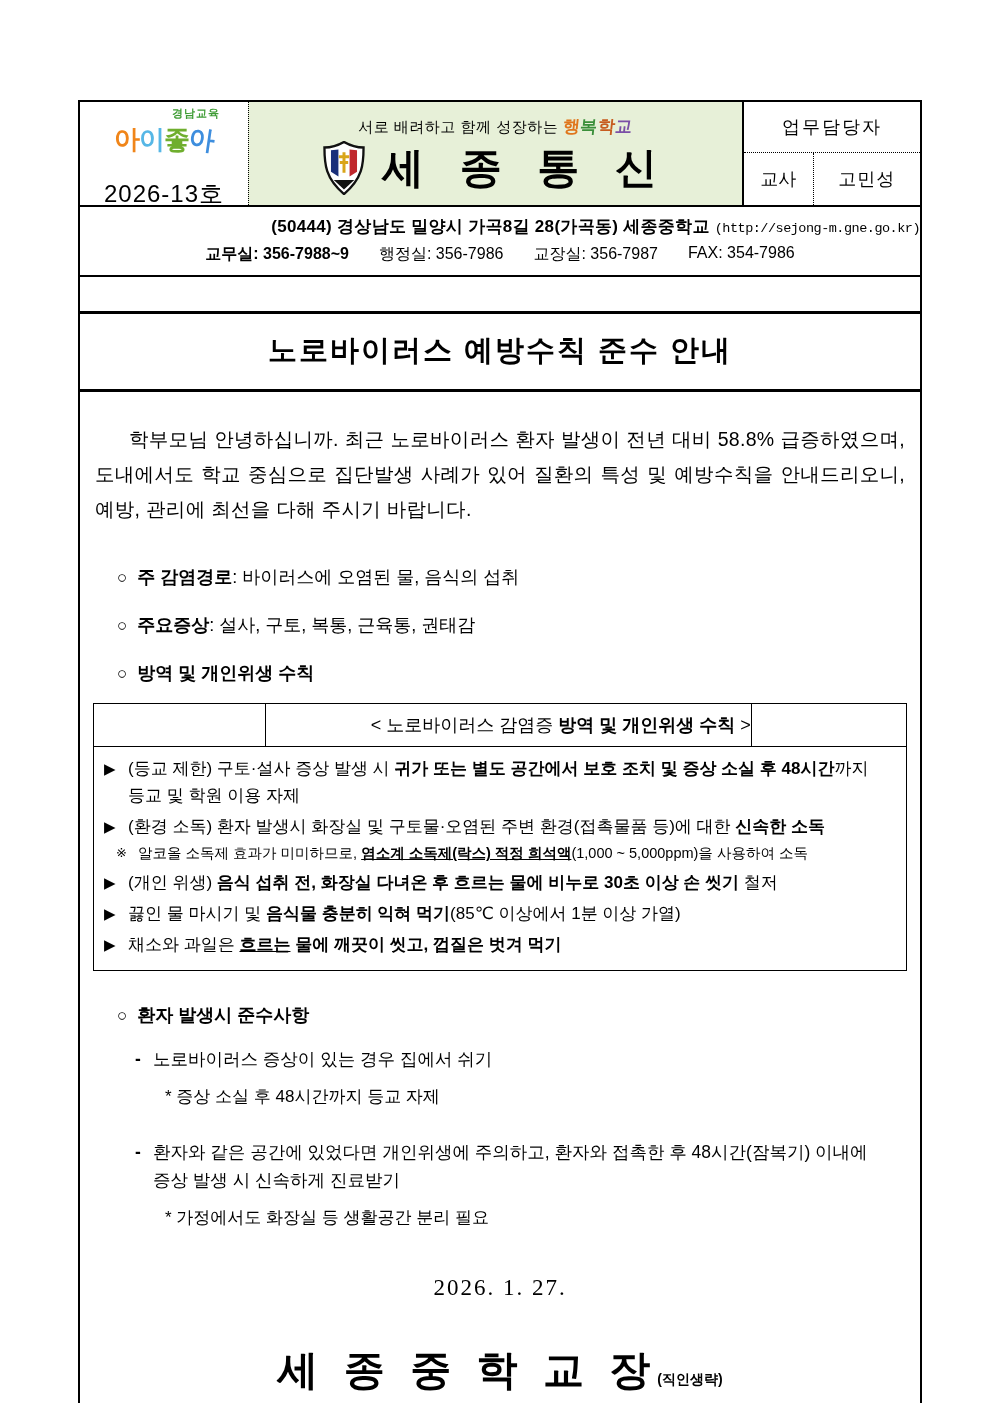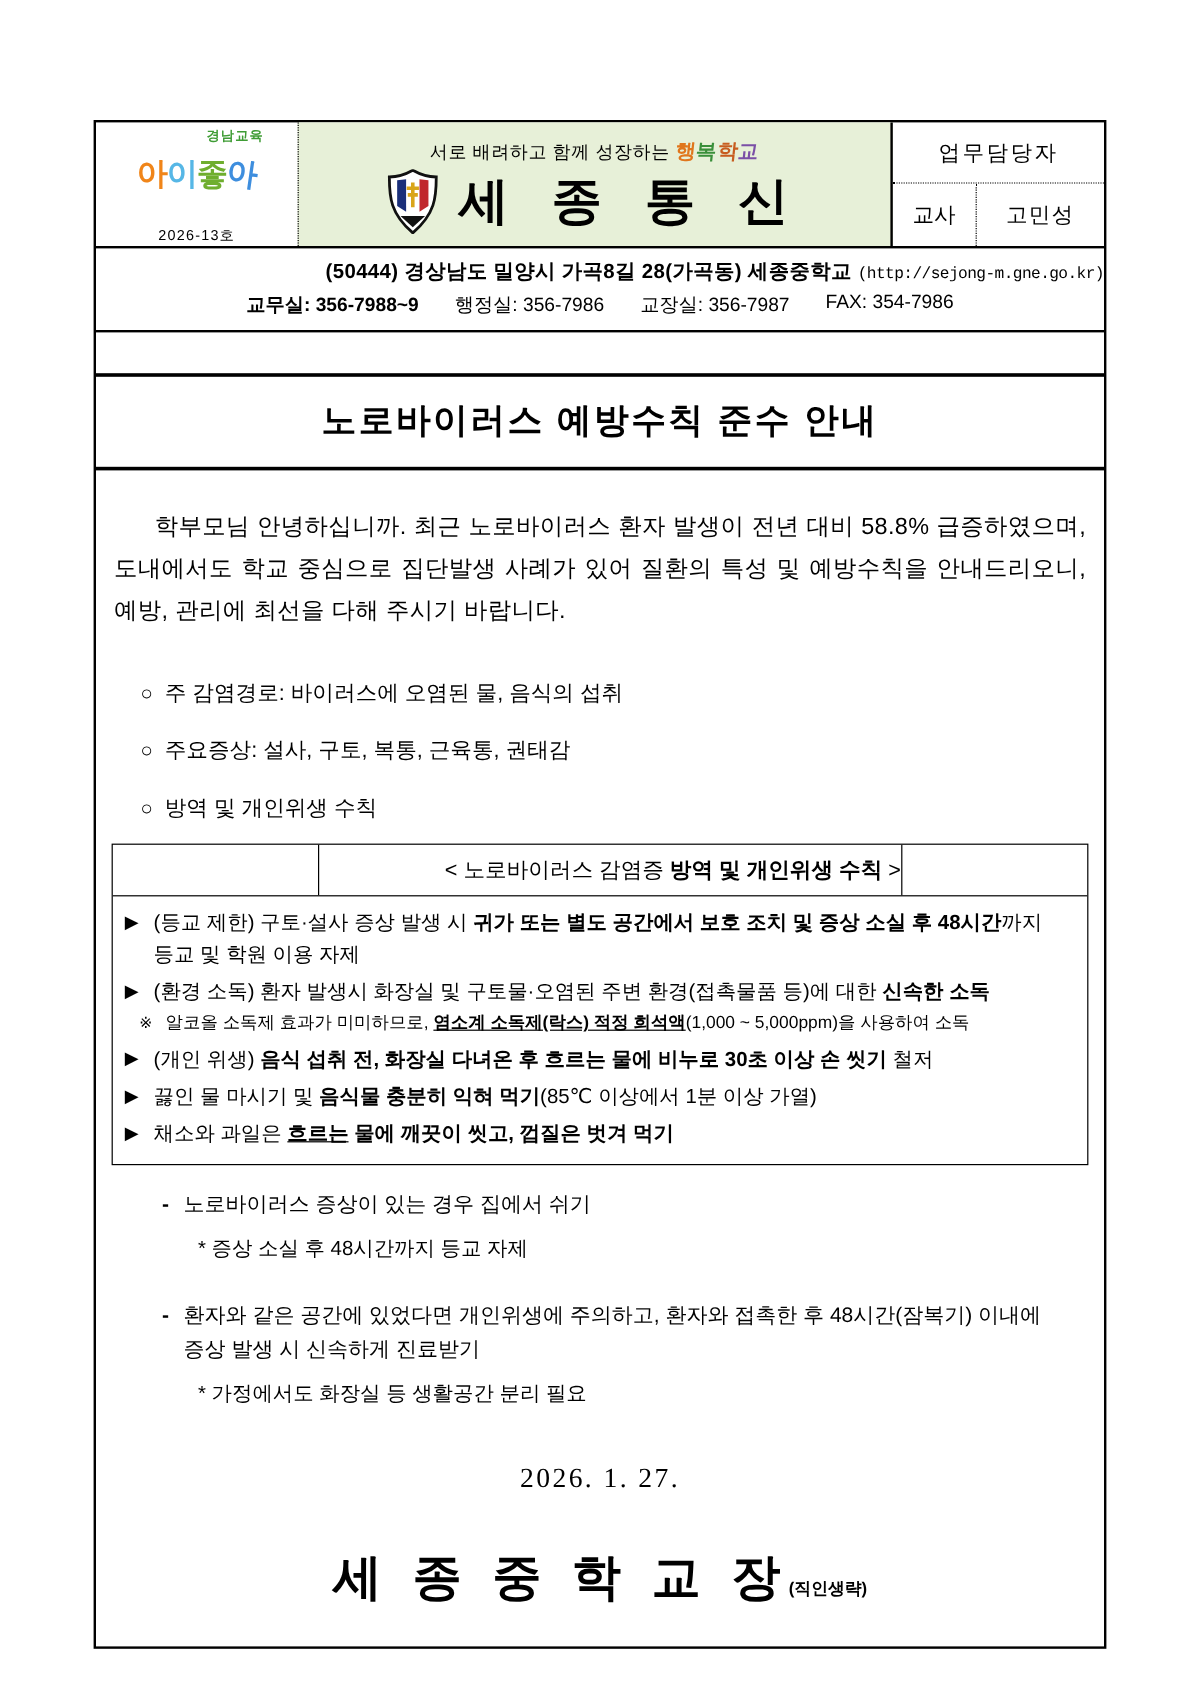--- a/index.html
+++ b/index.html
@@ -15,21 +15,21 @@
   .hdr{display:flex;border-bottom:2px solid #000;height:103px;}
   .hdr-logo{width:168px;box-sizing:border-box;display:flex;flex-direction:column;
     align-items:center;justify-content:space-between;gap:5px;padding-top:4px;}
   .logo-top{display:block;font-size:11px;font-weight:bold;color:#3f9c35;
     letter-spacing:1px;text-align:right;width:100%;padding-right:28px;box-sizing:border-box;}
   .logo-word{line-height:1;font-weight:800;font-size:26px;letter-spacing:-1px;}
   .lg0{color:#f08519;}
   .lg1{color:#56b7e6;}
   .lg2{color:#6fae2e;}
   .lg3{color:#3e8ede;display:inline-block;transform:rotate(8deg);}
-  .logo-issue{font-size:12px;letter-spacing:1px;margin-top:21px;}
+  .logo-issue{font-size:24px;letter-spacing:1px;margin-top:21px;}
   .hdr-banner{flex:1;background:#e7f0d8;border-left:1px dotted #000;border-right:2px solid #000;
     display:flex;flex-direction:column;align-items:center;justify-content:center;box-sizing:border-box;}
   .slogan{font-size:15px;letter-spacing:0.5px;margin-top:2px;}
   .slogan .hl{font-weight:bold;font-size:17px;display:inline-block;transform:skewX(-6deg);}
   .hl0{color:#e0761c;}
   .hl1{color:#3a8f3a;}
   .hl2{color:#c75c1f;}
   .hl3{color:#7b4fa6;}
   .banner-title-row{display:flex;align-items:center;gap:16px;margin-top:3px;}
   .banner-title{font-size:42px;font-weight:bold;letter-spacing:12px;line-height:1;white-space:nowrap;}
@@ -50,21 +50,21 @@
   .spacer{height:34px;}
   .title-band{border-top:3px solid #000;border-bottom:3px solid #000;
     text-align:center;padding:17px 0 18px;font-size:29px;font-weight:bold;letter-spacing:2px;}
   
   .content{padding:0 13px 30px;}
   .greeting{margin-top:30px;font-size:19.5px;line-height:1.8;text-align:justify;
     text-indent:34px;letter-spacing:0.3px;word-break:keep-all;padding:0 2px;}
   .bullet{margin-top:24px;font-size:18px;padding-left:24px;}
   .bullet:first-of-type{margin-top:38px;}
   .bullet .mk{margin-right:10px;font-size:17px;}
-  .bullet .bl{font-weight:normal;text-align:center;}
+  .bullet .bl{font-weight:bold;text-align:center;}
   
   .rtable{margin-top:18px;border:1px solid #000;}
   .rt-hdr{display:flex;border-bottom:1px solid #000;}
   .rt-hl{width:21%;border-right:1px solid #000;}
   .rt-hc{flex:1;text-align:right;padding:9px 0;font-size:18px;border-right:1px solid #000;}
   .rt-hc .b{font-weight:bold;}
   .rt-hr{width:19%;}
   .rt-body{padding:9px 8px 11px 10px;}
   .rule{display:flex;font-size:17px;line-height:1.55;margin-top:5px;}
   .rule:first-child{margin-top:0;}
@@ -192,20 +192,23 @@
         </div>
 
         <div class="rule">
           <span class="rmk">▶</span>
           <span class="rtx"><span>채소와 과일은 </span><span class="b u">흐르는</span><span class="b"> 물에 깨끗이 씻고, 껍질은 벗겨 먹기</span></span>
         </div>
 
       </div>
     </div>
 
+    <div class="patient-h">
+      <span class="mk">○</span><span>환자 발생시 준수사항</span>
+    </div>
 
     <div class="p-item">
       <span class="dash">-</span>
       <span>노로바이러스 증상이 있는 경우 집에서 쉬기</span>
     </div>
     <div class="p-sub">* 증상 소실 후 48시간까지 등교 자제</div>
 
     <div class="p-item gap">
       <span class="dash">-</span>
       <span>환자와 같은 공간에 있었다면 개인위생에 주의하고, 환자와 접촉한 후 48시간(잠복기) 이내에 증상 발생 시 신속하게 진료받기</span>

